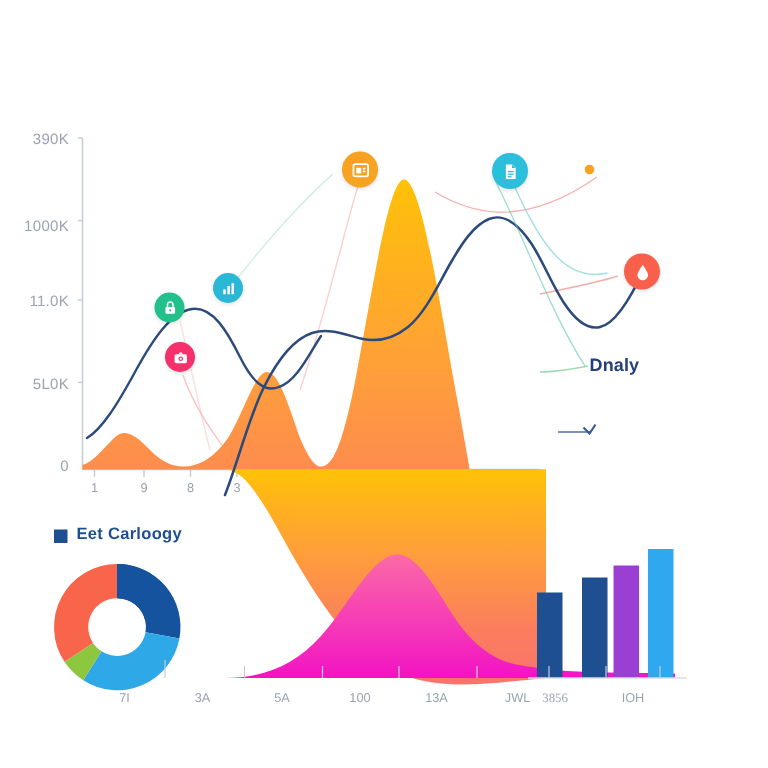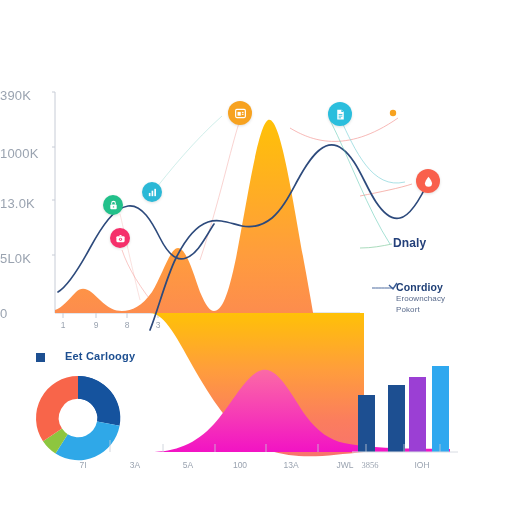--- a/index.html
+++ b/index.html
@@ -26,22 +26,23 @@
     position: absolute;
     left: 0; top: 0;
     width: 512px;
     height: 512px;
     overflow: visible;
   }
 
   
   .ytick {
     position: absolute;
-    font-size: 13px;
+    font-size: 10px;
     color: #9aa3b0;
+    text-align: right;
     width: 46px;
     letter-spacing: .2px;
     white-space: nowrap;
   }
   .xtick-top {
     position: absolute;
     font-size: 8.5px;
     color: #9aa3b0;
     text-align: center;
     width: 30px;
@@ -80,21 +81,21 @@
     color: #24407a;
   }
 
   
   #legend {
     position: absolute;
     left: 36px;
     top: 350px;
     display: flex;
     align-items: flex-end;
-    gap: 20px;
+    gap: 6px;
   }
   #legend .swatch {
     width: 9px;
     height: 9px;
     background: #1d4f91;
     display: inline-block;
   }
   #legend .legend-label {
     font-size: 11px;
     font-weight: bold;
@@ -246,21 +247,21 @@
       <line x1="318" y1="444" x2="318" y2="452" stroke="#c7ccd6" stroke-width="0.8"></line>
       <line x1="366" y1="444" x2="366" y2="452" stroke="#c7ccd6" stroke-width="0.8"></line>
       <line x1="404" y1="444" x2="404" y2="452" stroke="#c7ccd6" stroke-width="0.8"></line>
       <line x1="440" y1="444" x2="440" y2="452" stroke="#c7ccd6" stroke-width="0.8"></line>
     </g>
   </svg>
 
   <div>
     <div class="ytick" style="left: 0px; top: 88px;">390K</div>
     <div class="ytick" style="left: 0px; top: 146px;">1000K</div>
-    <div class="ytick" style="left: 0px; top: 196px;">13.0K</div>
+    <div class="ytick" style="left: 0px; top: 196px;">11.0K</div>
     <div class="ytick" style="left: 0px; top: 251px;">5L0K</div>
     <div class="ytick" style="left: 0px; top: 306px;">0</div>
   </div>
 
   <div>
     <div class="xtick-top" style="left: 48px; top: 320px;">1</div>
     <div class="xtick-top" style="left: 81px; top: 320px;">9</div>
     <div class="xtick-top" style="left: 112px; top: 320px;">8</div>
     <div class="xtick-top" style="left: 143px; top: 320px;">3</div>
   </div>
@@ -274,25 +275,20 @@
     <div class="xtick-bottom" style="left: 325px; top: 460px;">JWL</div>
     <div class="xtick-bottom" style="left: 350px; top: 460px; font-family: Liberation Serif, serif;">3856</div>
     <div class="xtick-bottom" style="left: 402px; top: 460px;">IOH</div>
   </div>
 
 
   <div class="callout mini" id="callout-1" style="left: 393px; top: 237px;">
     <div class="c-title">Dnaly</div>
   </div>
 
-  <div class="callout" id="callout-2" style="left: 396px; top: 281px;">
-    <div class="c-title">Conrdioy</div>
-    <div class="c-sub">Eroownchacy</div>
-    <div class="c-sub">Pokort</div>
-  </div>
 
   <svg class="layer" viewBox="0 0 512 512">
     <circle cx="393" cy="113" r="3.2" fill="#f7a220"></circle>
     <path d="M389 285 l4 4 l4 -6" fill="none" stroke="#3a5c96" stroke-width="1.4"></path>
   </svg>
 
   <div id="legend">
     <span class="swatch" style="background: rgb(29, 79, 145);"></span>
     <span class="legend-label" style="color: rgb(29, 79, 145);">Eet Carloogy</span>
   </div>

